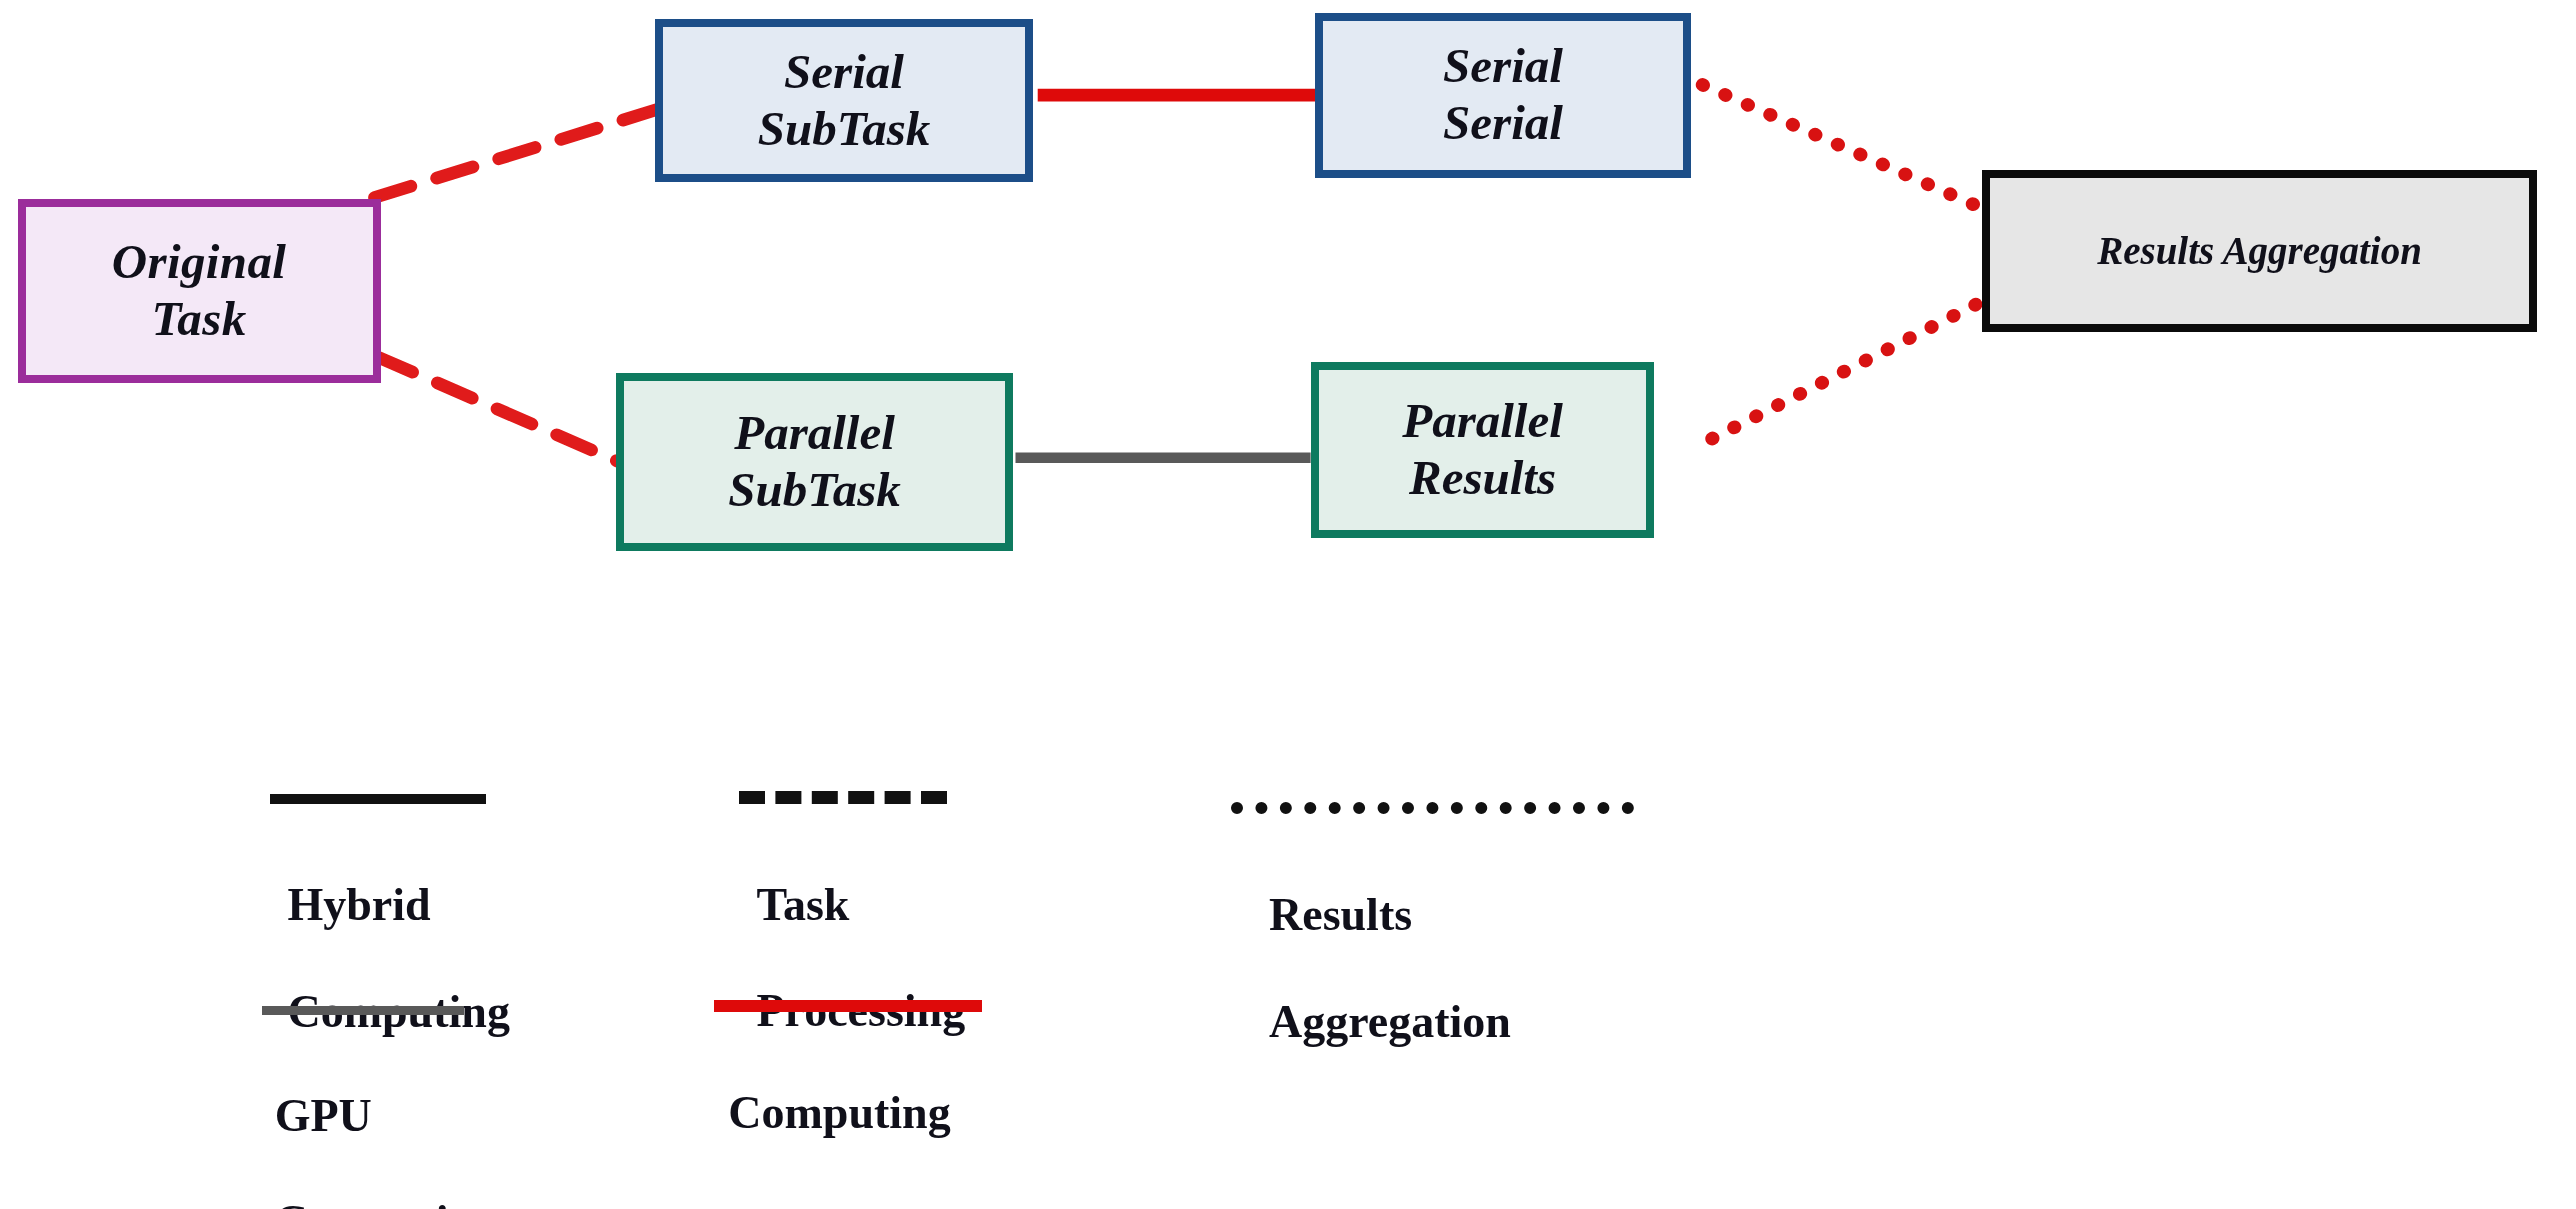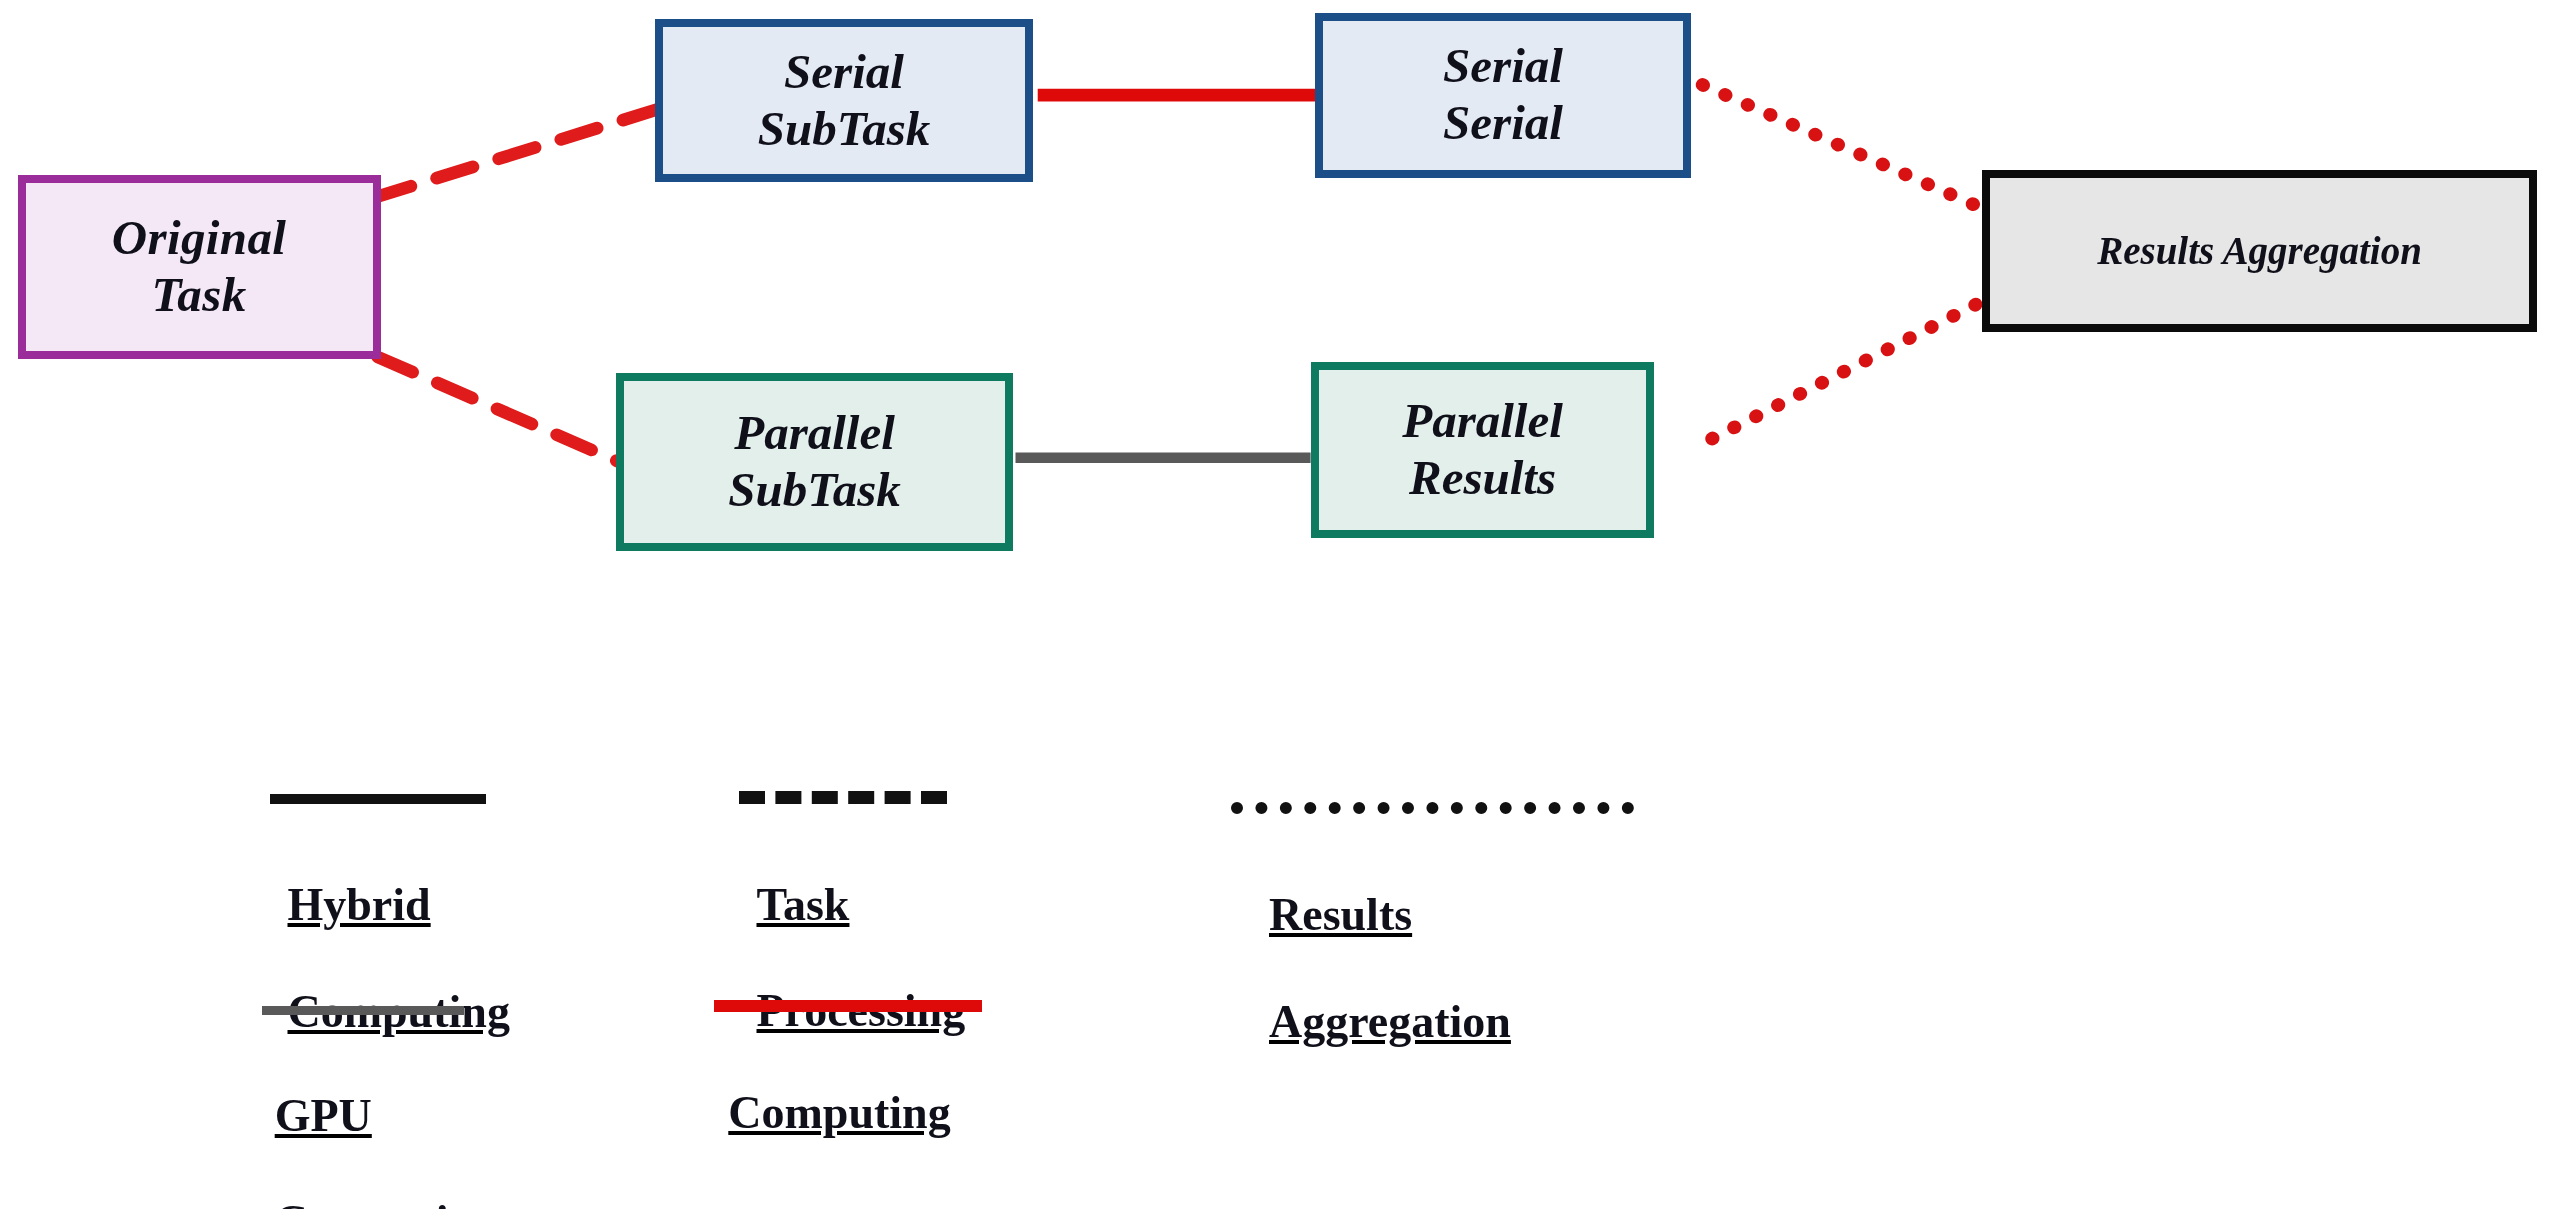--- a/index.html
+++ b/index.html
@@ -40,21 +40,21 @@
     z-index: 5;
     font-style: italic;
   }
   .node .line {
     display: block;
     white-space: pre;
   }
 
   
   #node-original-task {
-    left: 17.5px;  top: 175px;  width: 363px; height: 184px;
+    left: 17.5px;  top: 199px;  width: 363px; height: 184px;
     border: 8.7px solid #9B2D9B;
     background: #F4E8F7;
     font-size: 49px;
     letter-spacing: 0.4px;
   }
   #node-serial-subtask {
     left: 655px; top: 19px;  width: 378px; height: 163px;
     border: 8.7px solid #1C4E88;
     background: #E3EAF3;
     font-size: 49px;
@@ -86,21 +86,20 @@
 
   
   #legend {
     position: absolute;
     left: 0; top: 762px;
     width: 2576px; height: 447px;
     z-index: 5;
   }
   .legend-item {
     position: absolute;
-    text-decoration: underline;
   }
   .legend-swatch {
     display: block;
     width: 100%;
   }
   .legend-label {
     margin-top: 20.6px;
     font-size: 46px;
     font-weight: bold;
     color: #10101a;

